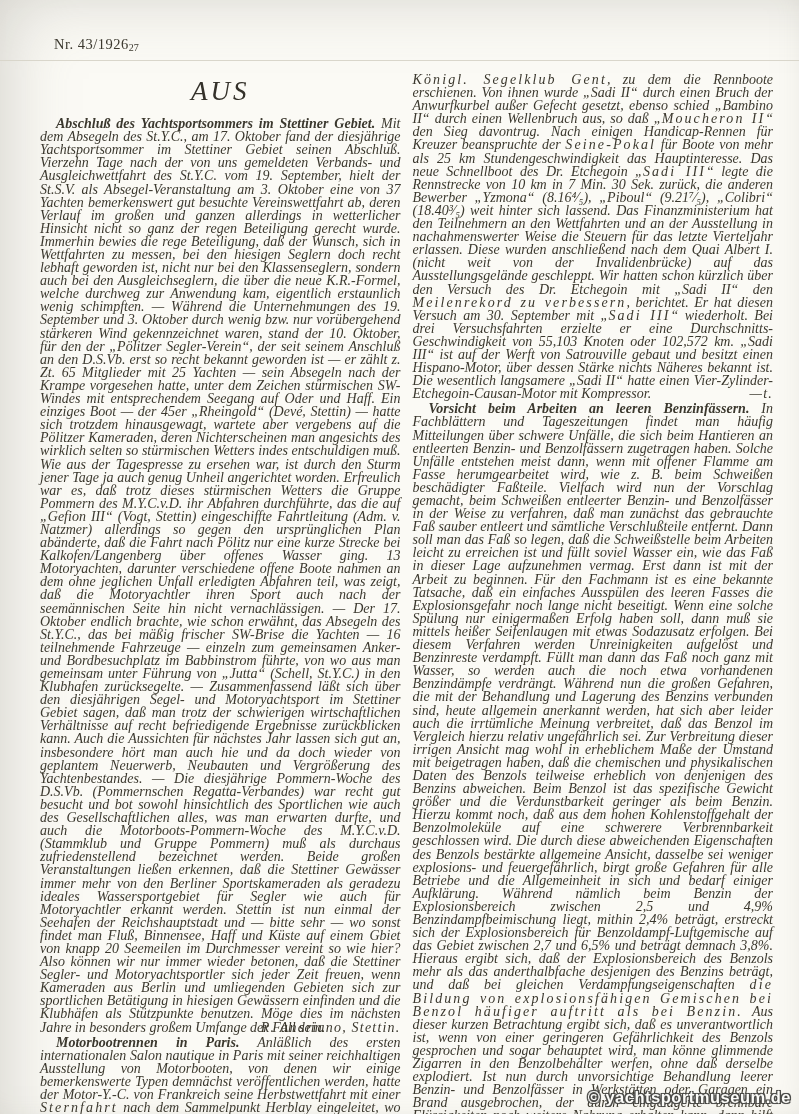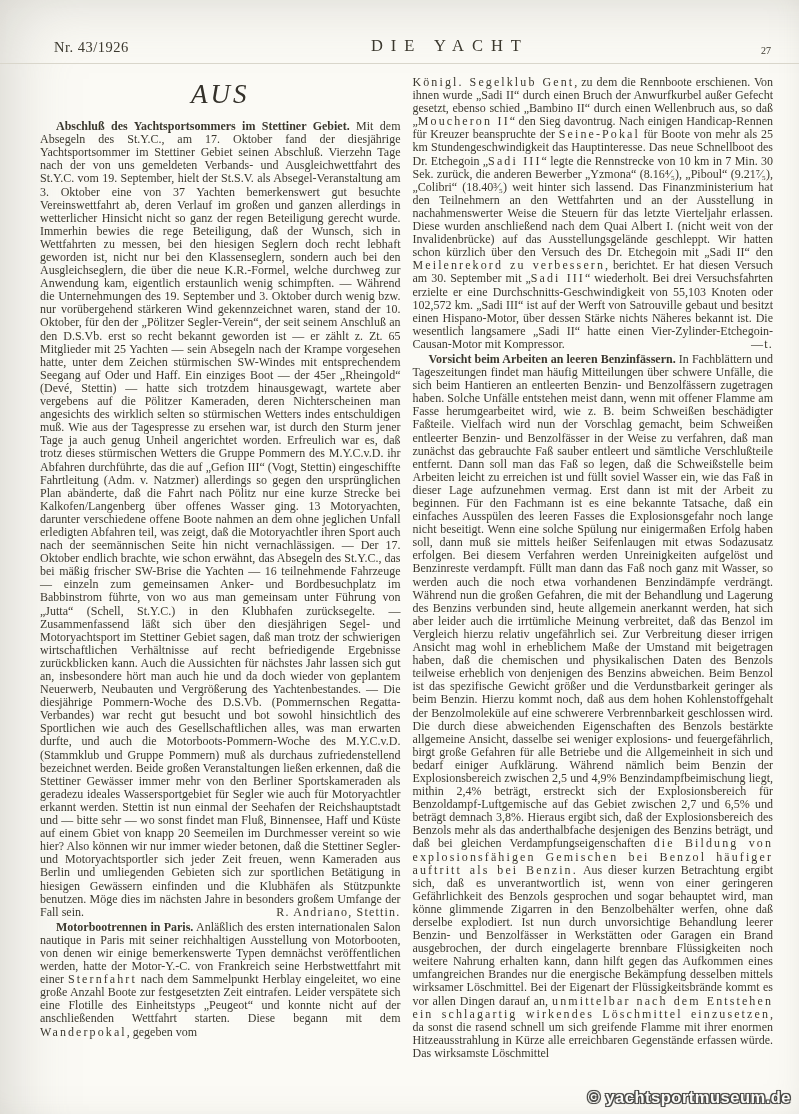--- a/index.html
+++ b/index.html
@@ -28,22 +28,23 @@
     text-align:center;font-style:italic;color:#34312a;
     margin:4px 0 12px 0;line-height:1.04;
   }
   .section-head .l1{font-size:27px;letter-spacing:3px;}
   .section-head .l2{font-size:22.5px;letter-spacing:.5px;white-space:nowrap;}
   .misc-head{
     text-align:center;font-style:italic;color:#34312a;
     font-size:22px;letter-spacing:6px;margin:17px 0 9px 0;white-space:nowrap;
   }
   .art{
-    font-size:12px;line-height:13.1px;text-align:justify;
+    font-size:14px;line-height:13.1px;text-align:justify;
     margin:0 0 2px 0;
+    font-style:italic;
   }
   .art.indent{text-indent:16px;}
   .seg-b{font-weight:700;}
   .seg-sp{letter-spacing:2.1px;}
   .seg-r{display:block;text-align:right;letter-spacing:1.2px;margin-top:-13.1px;}
   .watermark{
     position:absolute;right:8px;bottom:7px;
     font-family:"Liberation Sans","DejaVu Sans",sans-serif;
     font-weight:700;font-size:16.5px;letter-spacing:.5px;
     color:#fcfcf9;
@@ -52,21 +53,20 @@
                 0 0 2px #3c3c3a;
   }
 </style>
 </head>
 <body>
 
 <div class="page">
 
   <div class="header">
     <span class="issue">Nr. 43/1926</span>
-    <span class="mag-title">DIE YACHT</span>
     <span class="pageno">27</span>
   </div>
   <hr class="rule">
 
   <div class="columns">
 
     <div class="col">
       <div class="section-head">
         <div class="l1">AUS</div>
       </div>

